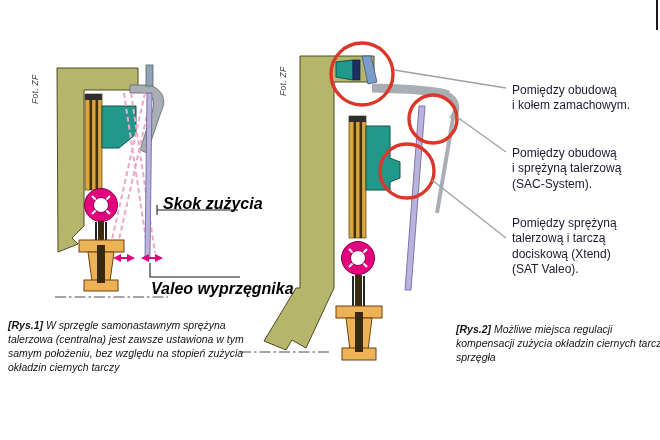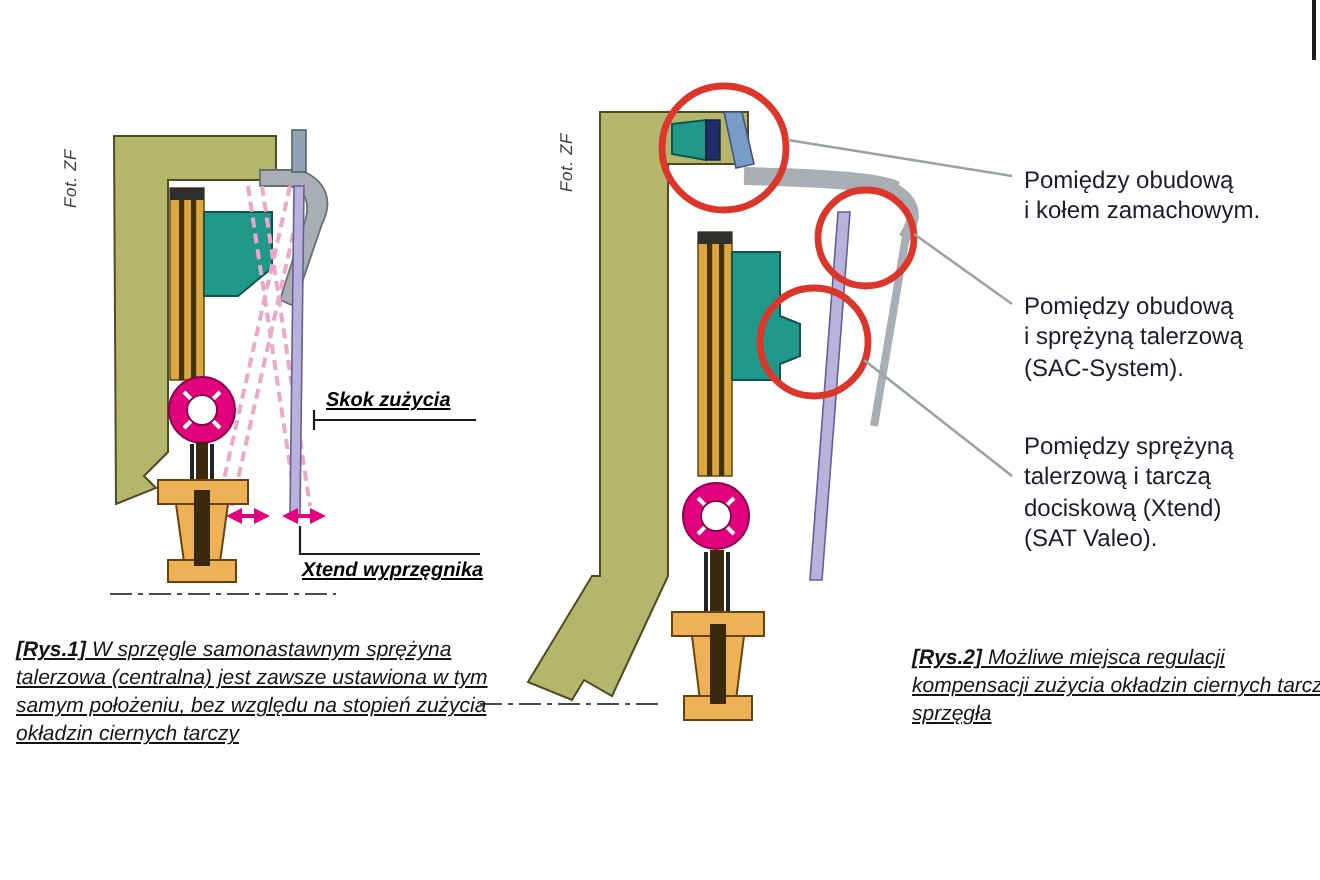--- a/index.html
+++ b/index.html
@@ -8,29 +8,29 @@
     background: #ffffff; overflow: hidden;
     font-family: "Liberation Sans", sans-serif;
   }
   .overlay { position: absolute; }
   .credit {
     font-style: italic; font-size: 8.5px; color: #3f3f3f;
     transform: rotate(-90deg); transform-origin: left bottom;
     white-space: nowrap; letter-spacing: .3px;
   }
   .fig-label {
-    font-style: italic; font-weight: bold; font-size: 10px;
-    color: #000; white-space: nowrap; text-decoration: underline;
+    font-style: italic; font-weight: bold; font-size: 16px;
+    color: #000; white-space: nowrap;
   }
   .callout {
     font-size: 12px; color: #1b1b30; line-height: 1.28;
     white-space: pre-line; width: 148px;
   }
   .caption {
-    font-style: italic; font-size: 10.5px; color: #141414; line-height: 1.34; text-decoration: underline;
+    font-style: italic; font-size: 10.5px; color: #141414; line-height: 1.34;
   }
   .caption .tag { font-weight: bold; }
 
   
   .flywheel { fill: var(--flywheel,#b5b66b); stroke: #4f4c24; stroke-width: 1; }
   .teal { fill: var(--pressure-plate,#20998b); stroke: #0c564e; stroke-width: 1; }
   .hub { fill: var(--hub-orange,#ecb255); stroke: #69430f; stroke-width: 1; }
   .rod { fill: var(--rod-purple,#bab2da); stroke: #655e9e; stroke-width: .8; }
   .gold { fill: #dca540; stroke: #52400f; stroke-width: .7; }
   .stripe { fill: #43310a; }
@@ -169,21 +169,21 @@
     <line class="centerline" x1="240" y1="352" x2="330" y2="352"></line>
   </g>
 
   <rect x="656" y="0" width="2" height="30" fill="#1a1a1a"></rect>
 </svg>
 
 <div class="overlay credit" style="left:40px;top:94px">Fot. ZF</div>
 <div class="overlay credit" style="left:288px;top:86px">Fot. ZF</div>
 
 <div class="overlay fig-label" style="left:163px;top:195px">Skok zużycia</div>
-<div class="overlay fig-label" style="left:151px;top:280px">Xtend wyprzęgnika</div>
+<div class="overlay fig-label" style="left:151px;top:280px">Valeo wyprzęgnika</div>
 
 <div class="overlay callout" style="left:512px;top:83px">Pomiędzy obudową
 i kołem zamachowym.</div>
 <div class="overlay callout" style="left:512px;top:146px">Pomiędzy obudową
 i sprężyną talerzową
 (SAC-System).</div>
 <div class="overlay callout" style="left:512px;top:216px">Pomiędzy sprężyną
 talerzową i tarczą
 dociskową (Xtend)
 (SAT Valeo).</div>

